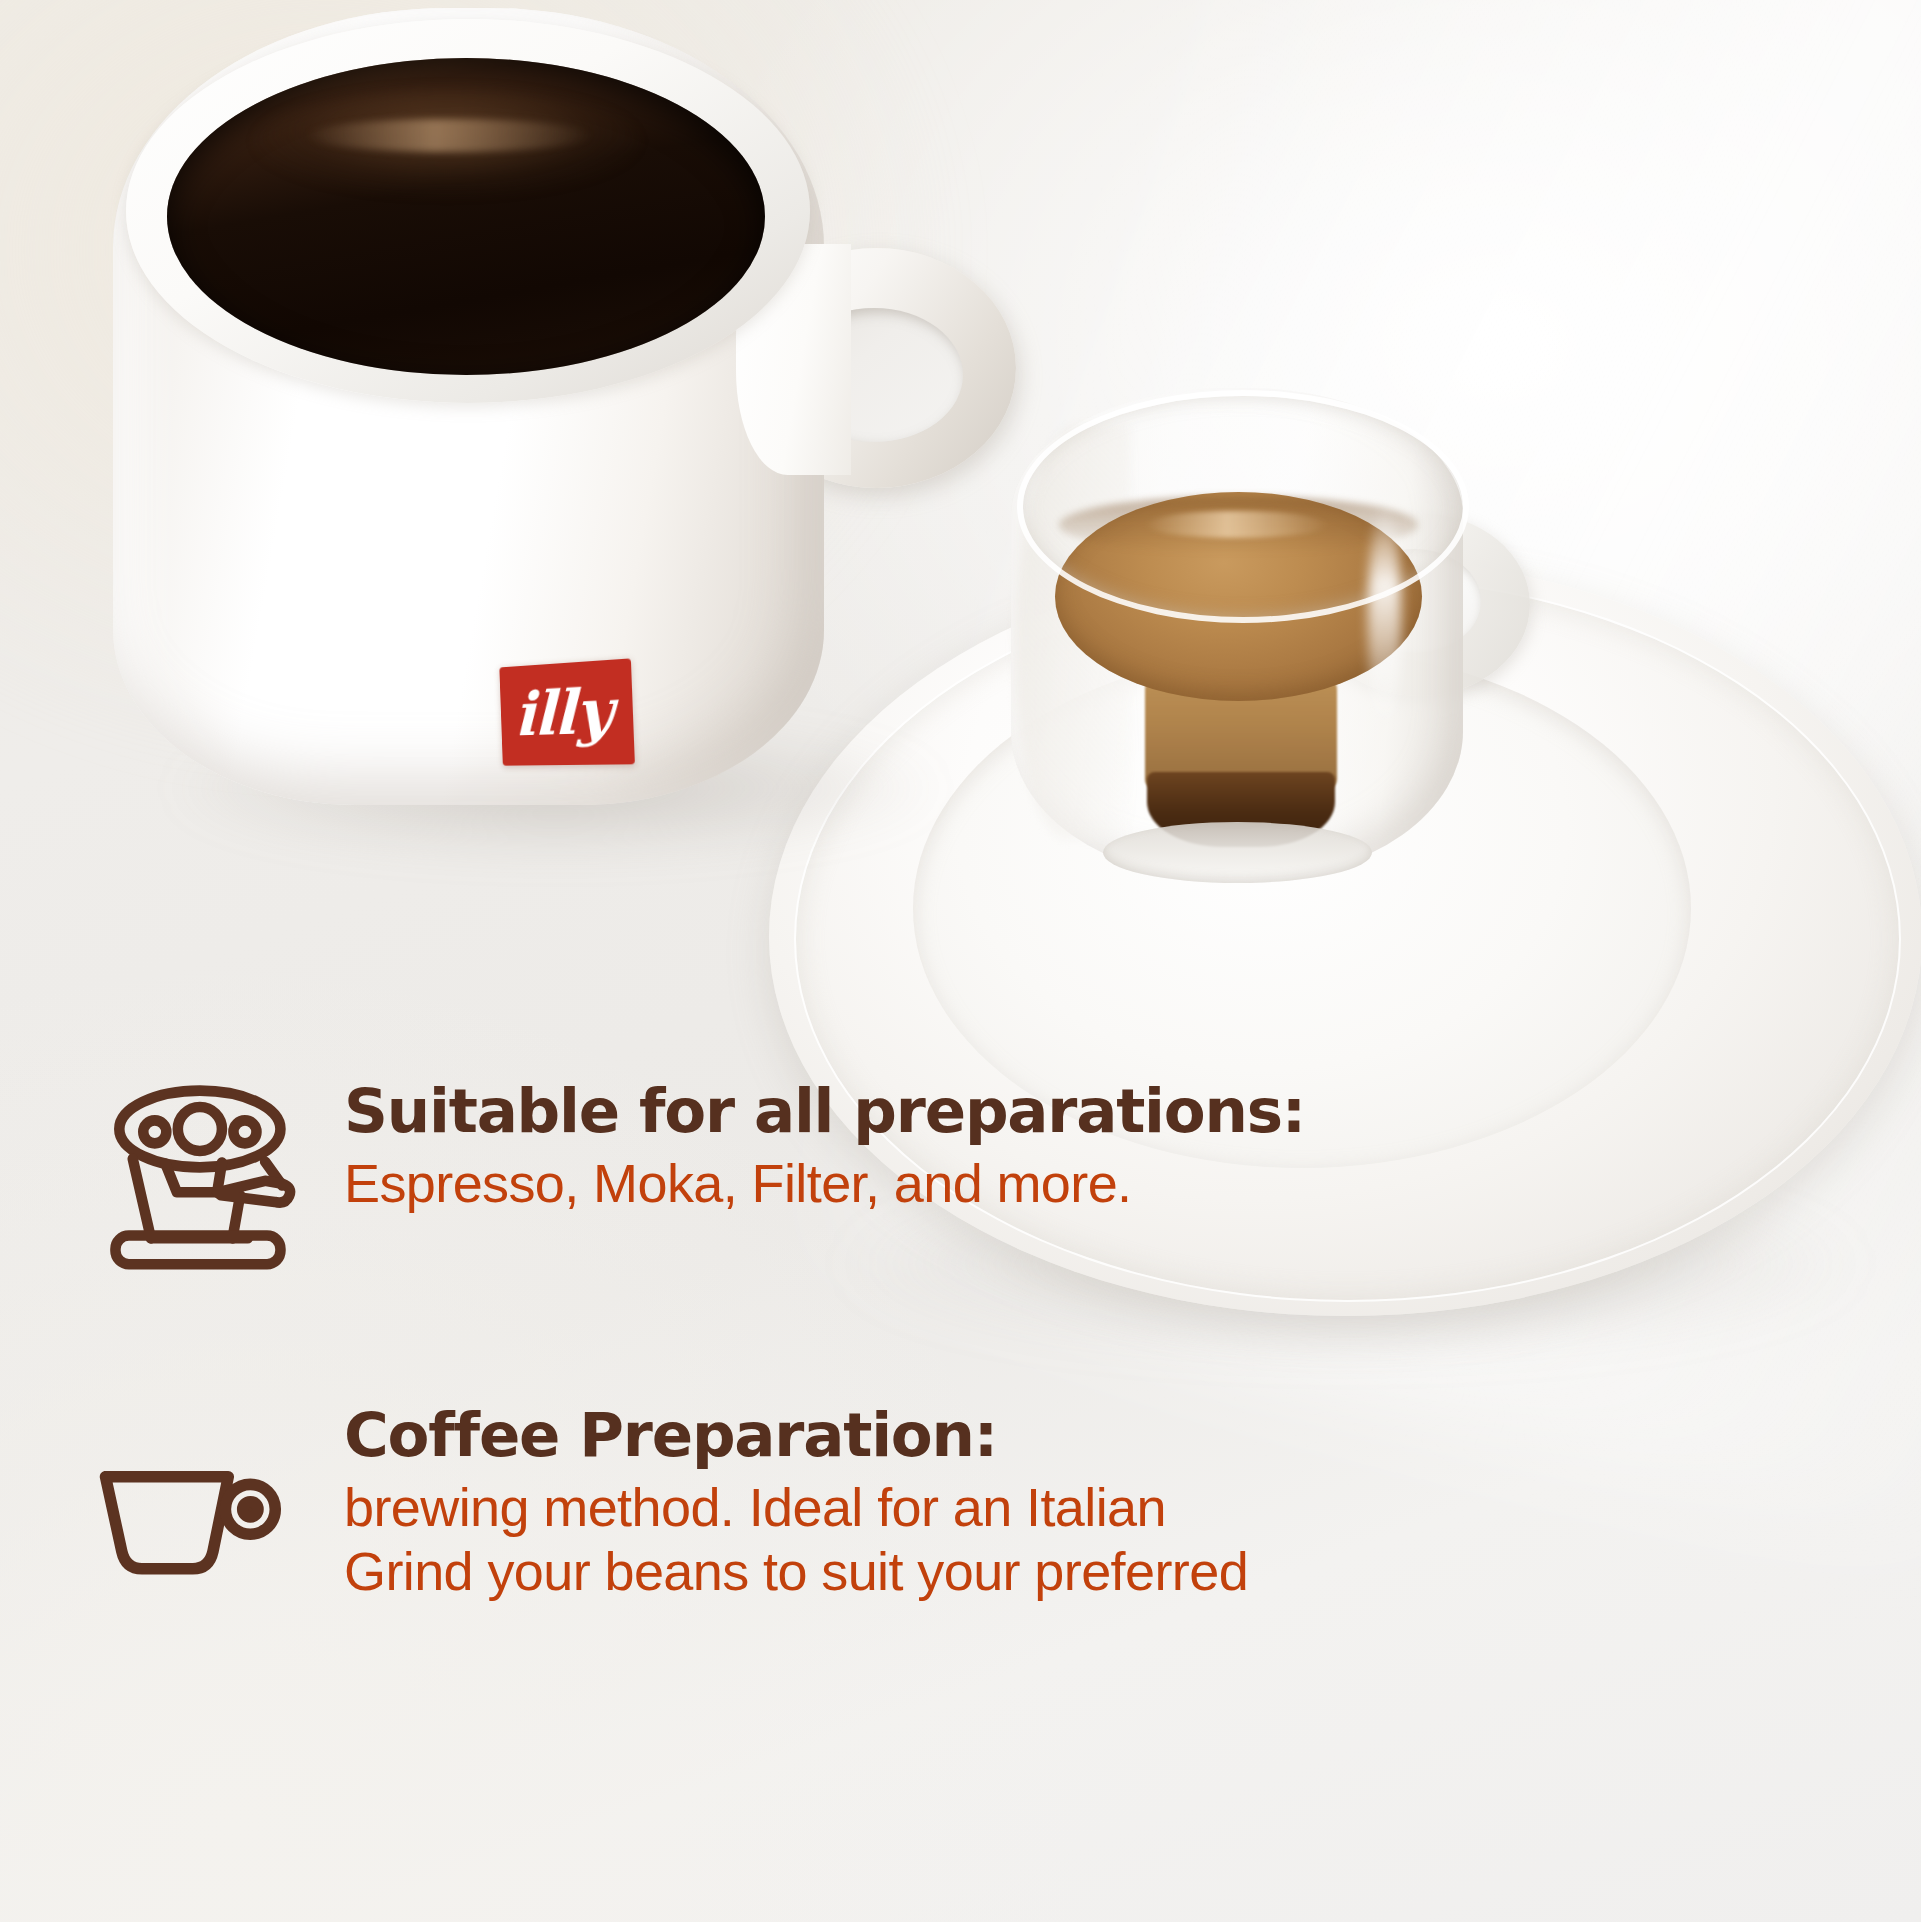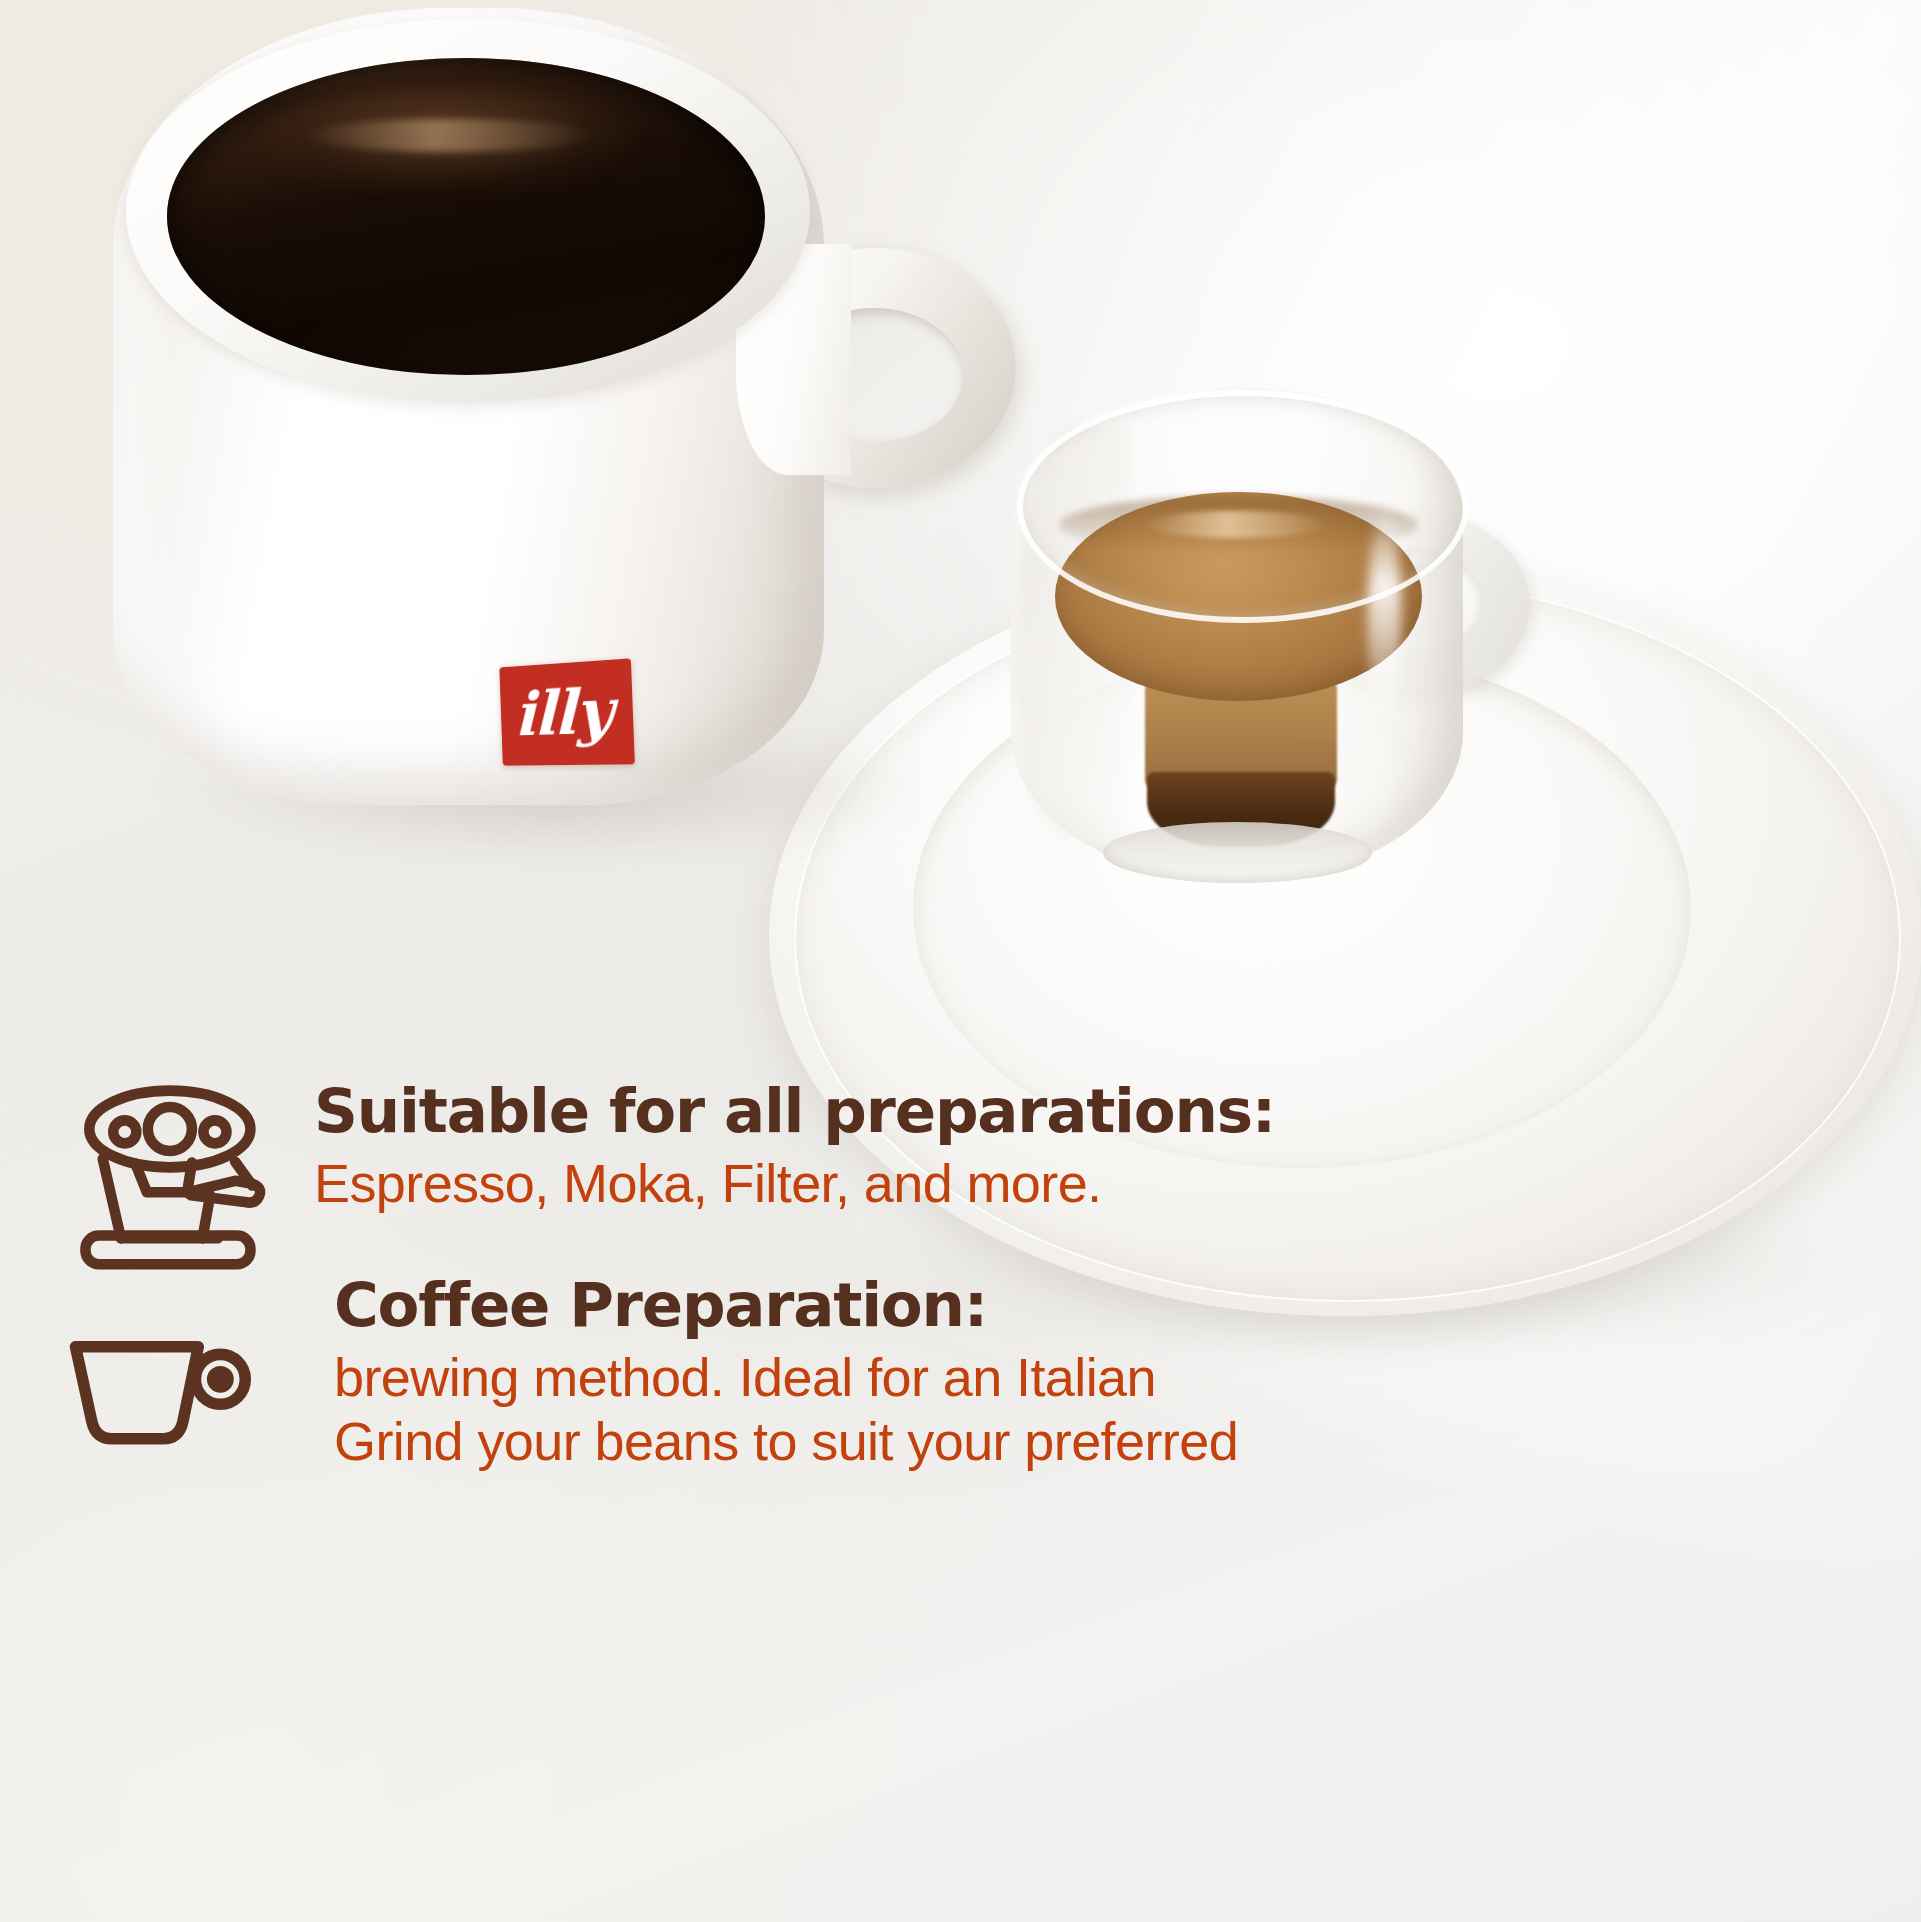--- a/index.html
+++ b/index.html
@@ -363,24 +363,24 @@
   
   .features {
     position: absolute;
     left: 0;
     top: 1076px;
     width: 1921px;
   }
   .feature {
     display: flex;
     align-items: flex-start;
-    padding-left: 64px;
+    padding-left: 94px;
   }
   .feature + .feature {
-    gap: 20px;
+    margin-top: 130px;
   }
   .feature-icon {
     flex: 0 0 auto;
     width: 250px;
     padding-top: 5.8px;
   }
   .feature-icon svg { display: block; }
   .feature-text {
     flex: 1 1 auto;
     padding-top: 3.8px;

